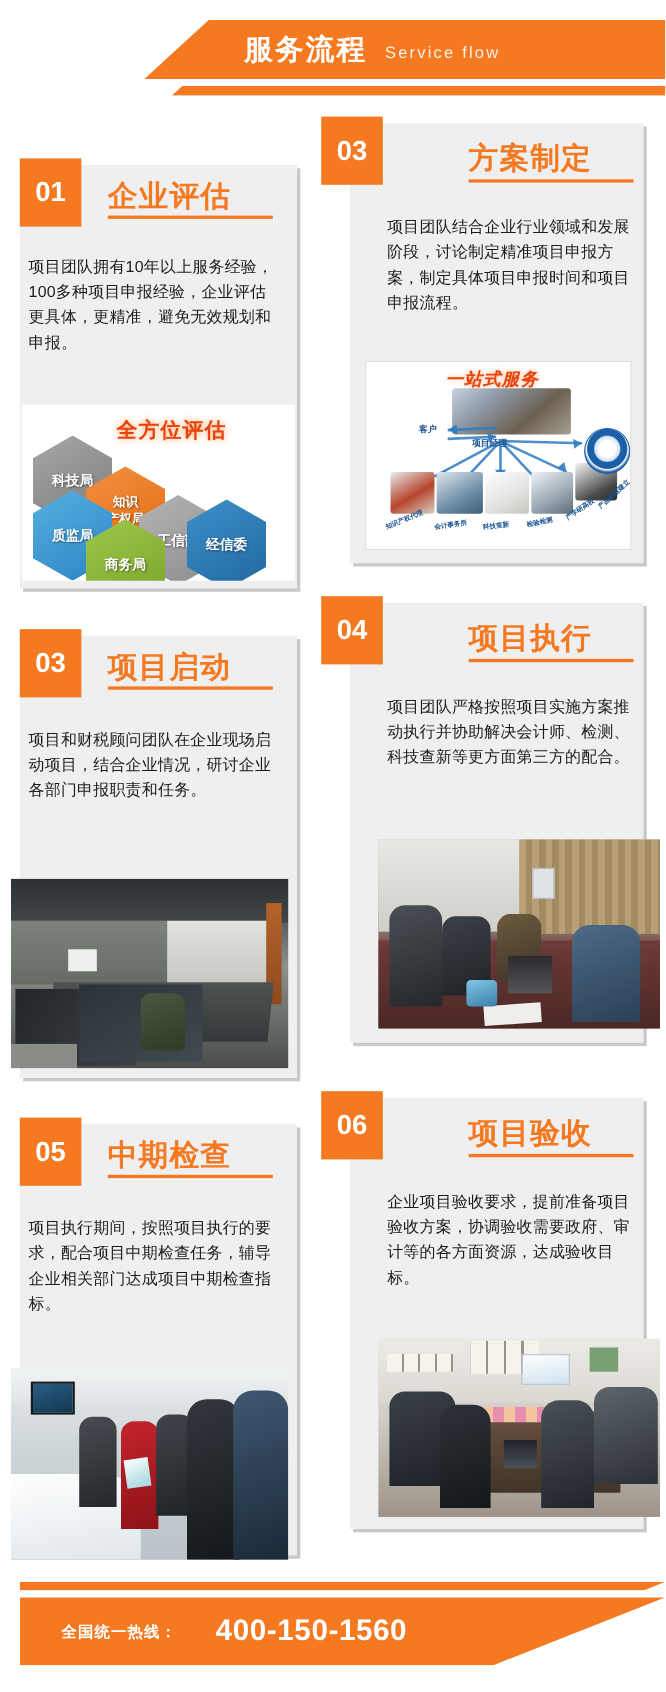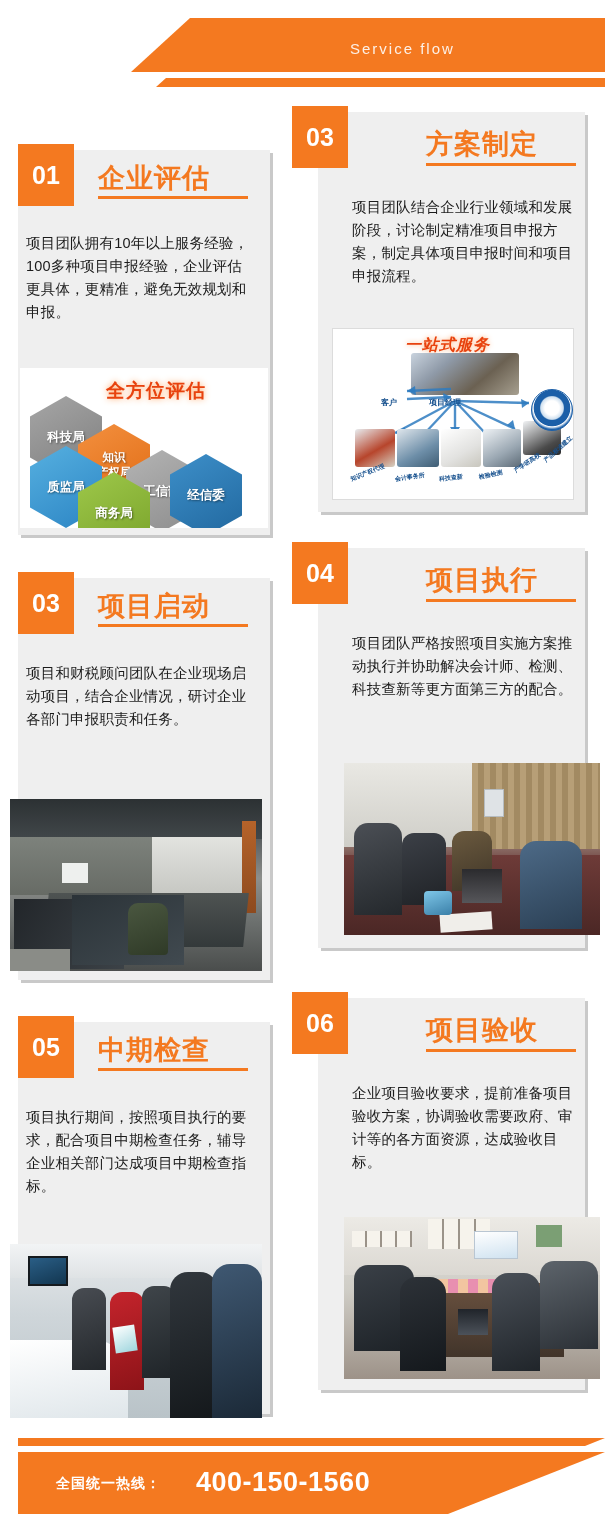--- a/index.html
+++ b/index.html
@@ -127,20 +127,21 @@
     color:#ffffff; font-size:27px; font-weight:bold; letter-spacing:0.5px;
     line-height:38px;
   }
 </style>
 </head>
 <body>
 
 <div class="header">
   <div class="hdr-bar"></div>
   <div class="hdr-line"></div>
+  <div class="hdr-title">服务流程</div>
   <div class="hdr-sub">Service flow</div>
 </div>
 
 <div class="card" style="left:18px; top:150px; width:252px; height:385px;"></div>
 <div class="badge" style="left:18px; top:144px;">01</div>
 <div class="card-title" style="left:98px; top:160px;">企业评估</div>
 <div class="title-rule" style="left:98px; top:196px; width:150px;"></div>
 <div class="card-body" style="left:26px; top:232px; width:224px;">项目团队拥有10年以上服务经验，100多种项目申报经验，企业评估更具体，更精准，避免无效规划和申报。</div>
 
 <div class="hexwrap" style="left:20px; top:368px; width:248px; height:160px;">
@@ -190,21 +191,21 @@
     </g>
     <g fill="#2f7cc0" opacity="0.9">
       <polygon points="62,104 72,98 70,108"></polygon>
       <polygon points="122,106 117,98 127,98"></polygon>
       <polygon points="182,100 174,96 180,91"></polygon>
       <polygon points="196,74 188,70 189,79"></polygon>
       <polygon points="74,62 82,57 83,66"></polygon>
       <polygon points="118,68 110,64 111,73"></polygon>
     </g>
   </svg>
-  <div class="osLabel" style="left:48px; top:56px; font-size:8px;margin-top:12px;">客户</div>
+  <div class="osLabel" style="left:48px; top:56px; font-size:8px;">客户</div>
   <div class="osLabel" style="left:96px; top:68px; font-size:8px;">项目经理</div>
 
   <div class="osPic" style="left:22px; top:100px; width:40px; height:38px;
               background:linear-gradient(150deg,#e8ecef,#b7452c 55%,#d6d2c4);"></div>
   <div class="osPic" style="left:64px; top:100px; width:42px; height:38px;
               background:linear-gradient(150deg,#dfe6ec,#6d8ea8 60%,#3f5d74);"></div>
   <div class="osPic" style="left:108px; top:100px; width:40px; height:38px;
               background:linear-gradient(150deg,#ffffff,#e2e2e0 60%,#c8c6bd);"></div>
   <div class="osPic" style="left:150px; top:100px; width:38px; height:38px;
               background:linear-gradient(150deg,#eef2f5,#9aa7b2 60%,#5d6b77);"></div>

